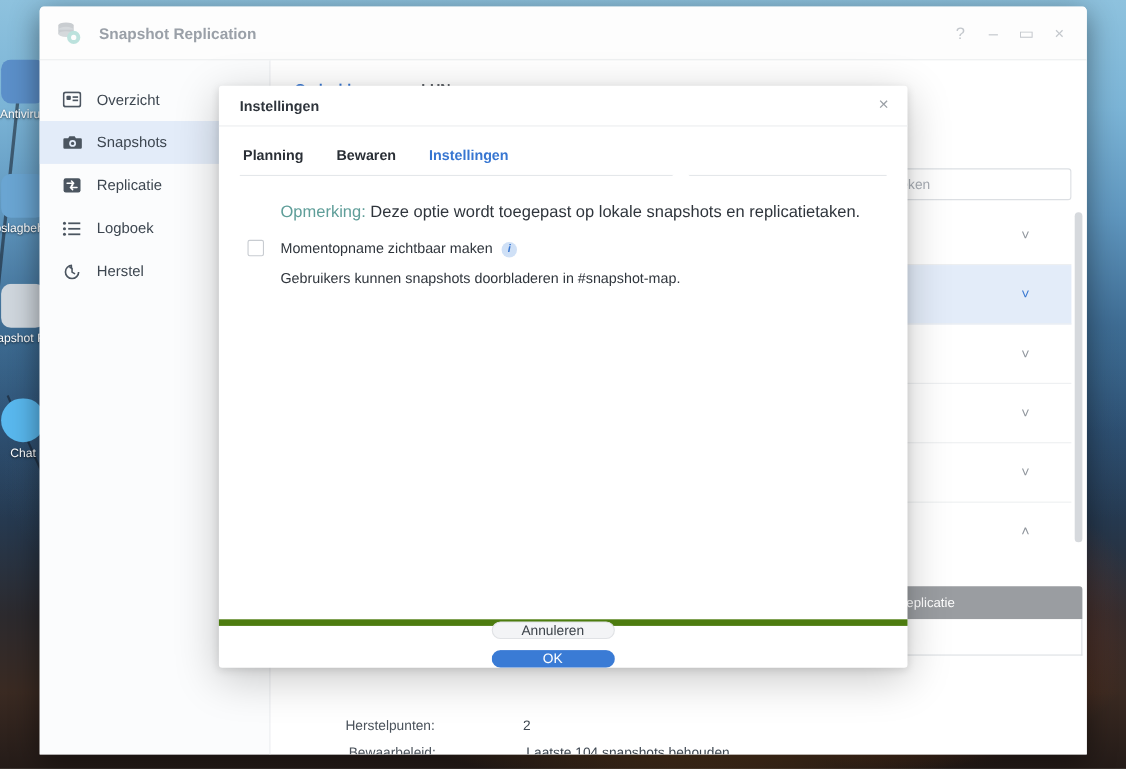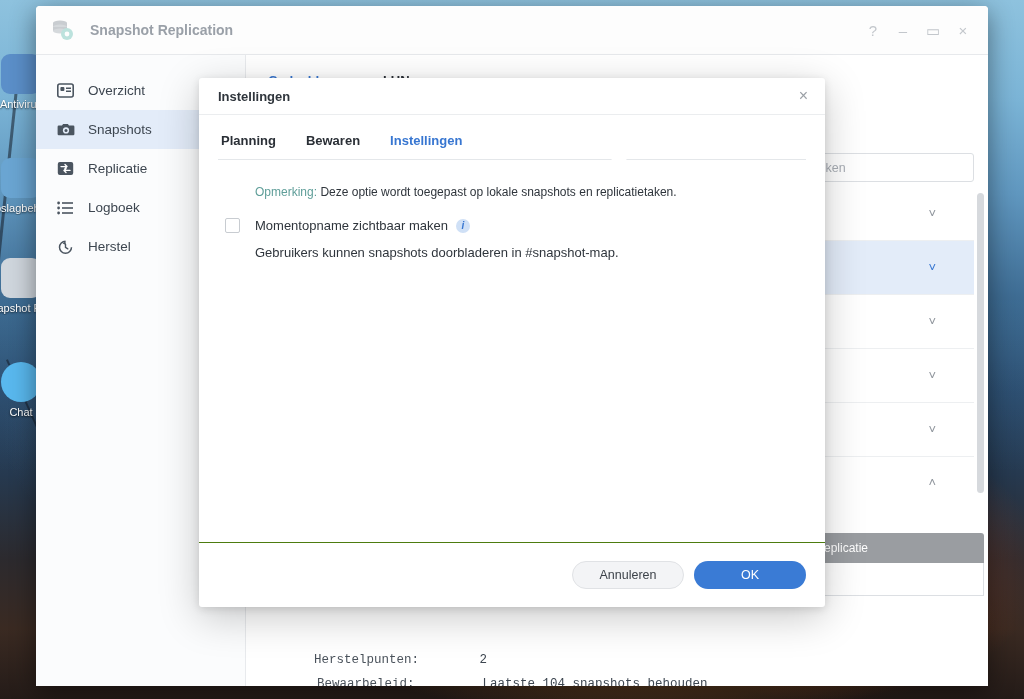--- a/index.html
+++ b/index.html
@@ -111,21 +111,21 @@
   .list-row.sel { background: #e3ecf9; }
   .list-row .chev {
     position: absolute; right: 38px; color: #8f959c; font-size: 13px;
   }
   .list-row.sel .chev { color: #3776d1; }
   #scrollbar {
     position: absolute; right: 4px; top: 138px; width: 7px; height: 300px;
     background: #d6d9dd; border-radius: 4px;
   }
   .detail-line {
-    position: absolute; font-size: 12.5px; color: #3d4650; white-space: nowrap; font-family: Liberation Mono, monospace;
+    position: absolute; font-size: 12.5px; color: #3d4650; white-space: nowrap;
   }
   .detail-line .lab { display: inline-block; width: 158px; color: #4a525b; }
   .grid-head {
     position: absolute; height: 30px; background: #9a9da1;
     border-radius: 3px 3px 0 0; color: #ffffff; font-size: 12px;
     display: flex; align-items: center; justify-content: flex-end; padding-right: 116px;
   }
   .grid-body {
     position: absolute; background: #fff; border: 1px solid #dcdfe3; border-top: none;
   }
@@ -167,34 +167,34 @@
     z-index:-1;
   }
 
   #dlg-body { flex: 1; padding: 24px 22px 0 26px; }
   .opt-row { display: flex; align-items: flex-start; margin-bottom: 10px; }
   .cbox {
     width: 15px; height: 15px; border: 1px solid #c8ccd1; border-radius: 2px;
     background: #fff; flex: 0 0 15px; margin-top: 1px;
   }
   .opt-label { margin-left: 15px; font-size: 13px; color: #2f353c; line-height: 17px; }
-  .note-row { margin: 0 0 16px 30px; font-size: 12px; color: #2f353c; line-height: 17px; }
+  .note-row { margin: 0 0 16px 30px; font-size: 15px; color: #2f353c; line-height: 17px; }
   .note-key { color: #5f9e99; }
   .sub-row { margin: 0 0 0 30px; font-size: 13px; color: #2f353c; line-height: 17px; }
   .info-ico {
     display: inline-flex; align-items: center; justify-content: center;
     width: 14px; height: 14px; border-radius: 50%; background: #cfe0f6;
     color: #3776d1; font-size: 10px; font-weight: bold; font-style: italic;
     margin-left: 8px; vertical-align: 1px;
   }
 
   #dlg-footer {
-    height: 65px; border-top: 1px solid #4d7c0f;
+    height: 44px; border-top: 6px solid #4d7c0f;
     display: flex; align-items: center; justify-content: flex-end;
-    gap: 10px; padding-right: 19px;
+    gap: 10px; padding-right: 19px; flex-direction: column;
   }
   .btn {
     height: 28px; min-width: 112px; border-radius: 14px;
     font-size: 12.5px; display: flex; align-items: center; justify-content: center;
     border: 1px solid transparent;
   }
   .btn.cancel { background: #f3f4f6; border-color: #e0e2e5; color: #3d434a; }
   .btn.ok { background: #3a7bd5; color: #ffffff; }
 </style>
 </head>

